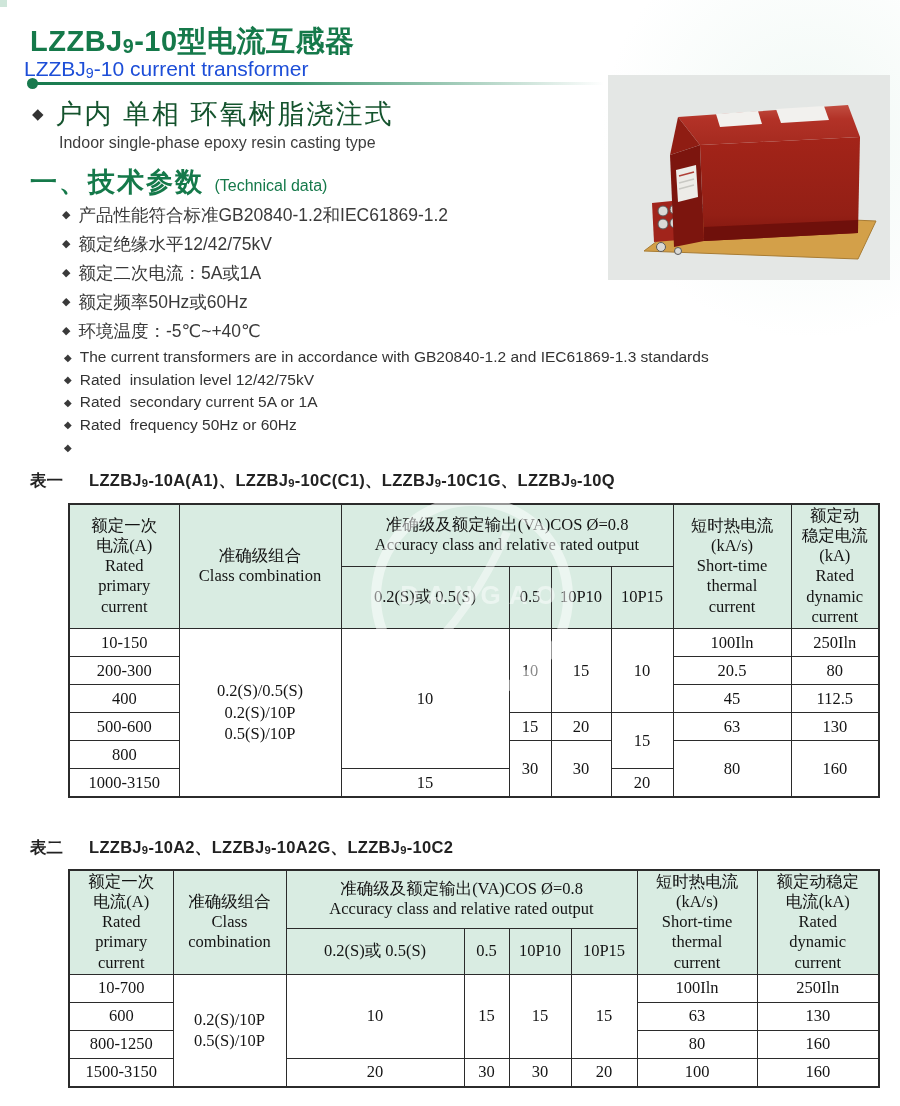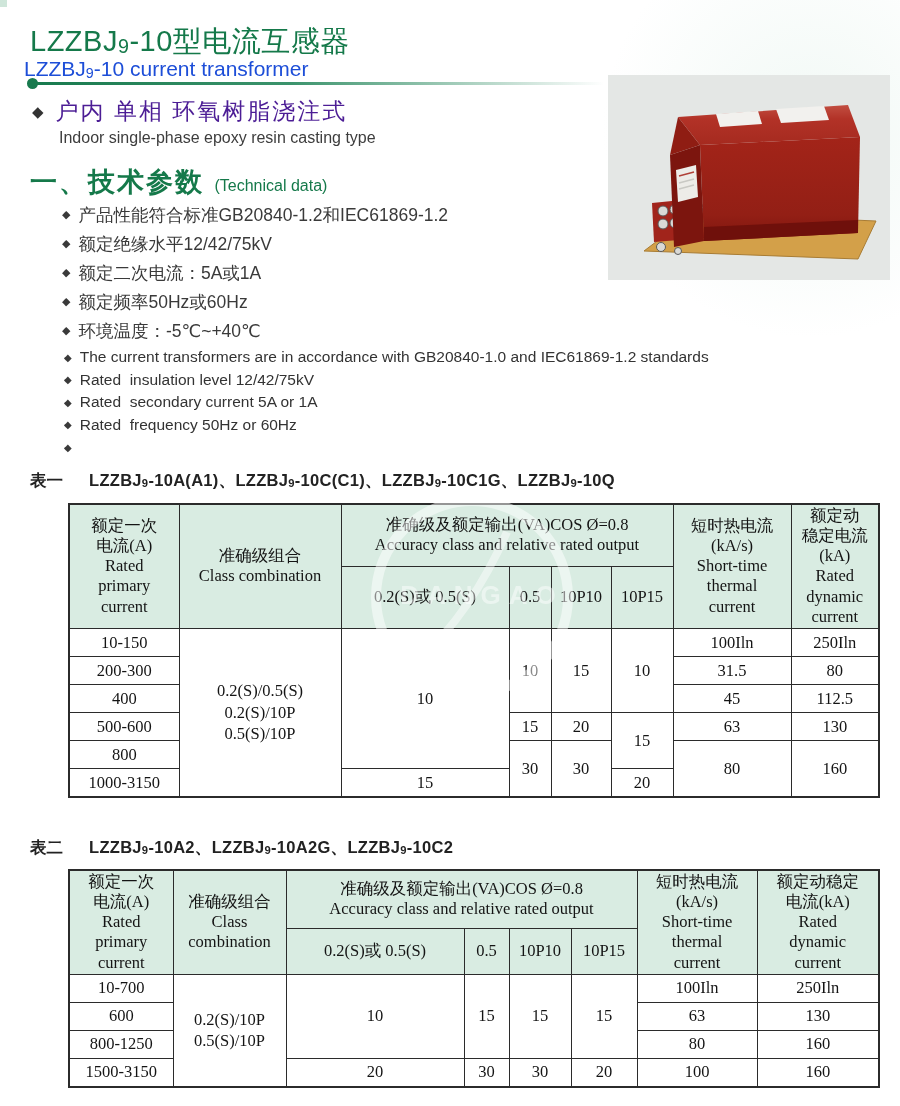--- a/index.html
+++ b/index.html
@@ -3,34 +3,34 @@
 <meta charset="utf-8">
 <style>
   html,body{margin:0;padding:0;background:#ffffff;}
   .page{position:relative;width:900px;height:1106px;background:#ffffff;overflow:hidden;
         font-family:"Liberation Sans","DejaVu Sans",sans-serif;color:#3b3b3b;}
   .corner-mark{position:absolute;left:0;top:0;width:7px;height:7px;background:#cfe6da;}
   .bg-tint{position:absolute;right:-120px;top:-80px;width:420px;height:420px;border-radius:50%;
            background:radial-gradient(circle,rgba(214,236,226,.35) 0%,rgba(214,236,226,0) 70%);}
 
   
-  .title{position:absolute;left:30px;top:22px;font-size:29px;font-weight:normal;color:#15794a;letter-spacing:.5px;}
+  .title{position:absolute;left:30px;top:22px;font-size:29px;font-weight:bold;color:#15794a;letter-spacing:.5px;}
   .subtitle{position:absolute;left:24px;top:57px;font-size:21px;color:#1d4ed8;}
   .divider{position:absolute;left:34px;top:82px;width:570px;height:3px;border-radius:2px;
            background:linear-gradient(90deg,#187a4e 0%,#3b936c 45%,rgba(140,190,165,0) 100%);}
   .divider-dot{position:absolute;left:27px;top:78px;width:11px;height:11px;border-radius:50%;background:#187a4e;}
 
   
   .product{position:absolute;left:608px;top:75px;width:282px;height:205px;background:#e4e7e5;}
 
   
   .feature{position:absolute;left:32px;top:96px;}
   .feature-row{display:flex;align-items:center;}
   .feature-diamond{font-size:15px;color:#333;margin-right:12px;}
-  .feature-zh{font-size:23px;color:#4c1d95;letter-spacing:2px;white-space:pre-wrap;}
+  .feature-zh{font-size:27px;color:#14532d;letter-spacing:2px;white-space:pre-wrap;}
   .feature-en{margin-left:27px;margin-top:2px;font-size:16px;color:#3d3d3d;}
 
   
   .section{position:absolute;left:30px;top:164px;color:#15794a;white-space:nowrap;}
   .section .num,.section .zh{font-size:27px;font-weight:bold;letter-spacing:2px;}
   .section .en{font-size:16px;margin-left:6px;margin-top:47px;}
 
   
   .bullets-zh{position:absolute;left:62px;top:200px;}
   .bullets-zh .item{display:flex;align-items:center;height:29px;font-size:17.5px;color:#3a3a3a;}
@@ -159,21 +159,21 @@
       </div>
     <div class="item">
         <span class="b-dia">◆</span>
         <span>环境温度：-5℃~+40℃</span>
       </div>
   </div>
 
   <div class="bullets-en">
     <div class="item">
         <span class="b-dia">◆</span>
-        <span>The current transformers are in accordance with GB20840-1.0 and IEC61869-1.2 standards</span>
+        <span>The current transformers are in accordance with GB20840-1.2 and IEC61869-1.3 standards</span>
       </div>
     <div class="item">
         <span class="b-dia">◆</span>
         <span>Rated  insulation level 12/42/75kV</span>
       </div>
     <div class="item">
         <span class="b-dia">◆</span>
         <span>Rated  secondary current 5A or 1A</span>
       </div>
     <div class="item">
@@ -237,21 +237,21 @@
 0.5(S)/10P</td>
         <td rowspan="5">10</td>
         <td rowspan="3">10</td>
         <td rowspan="3">15</td>
         <td rowspan="3">10</td>
         <td>100Iln</td>
         <td>250Iln</td>
       </tr>
       <tr>
         <td>200-300</td>
-        <td>31.5</td>
+        <td>20.5</td>
         <td>80</td>
       </tr>
       <tr>
         <td>400</td>
         <td>45</td>
         <td>112.5</td>
       </tr>
       <tr>
         <td>500-600</td>
         <td>15</td>

